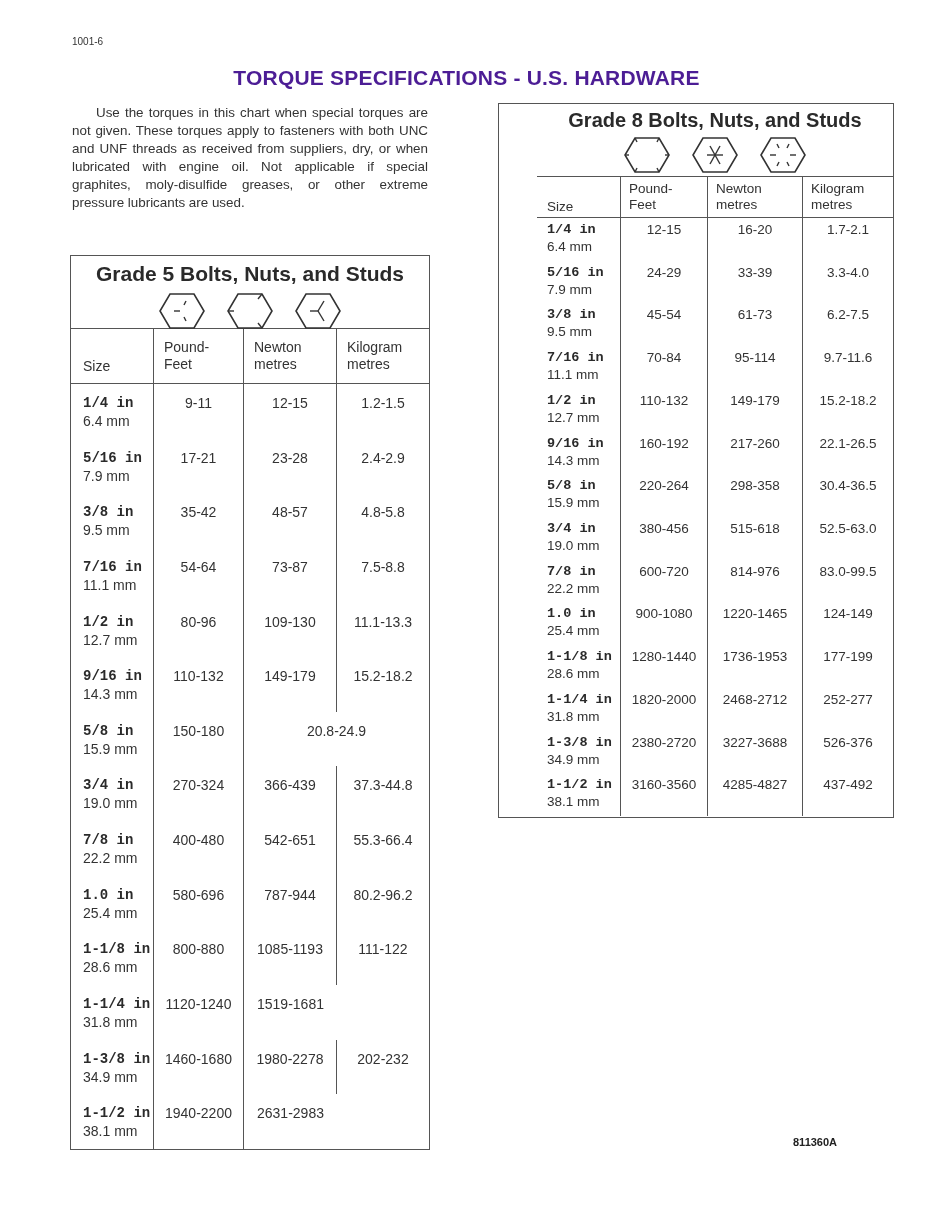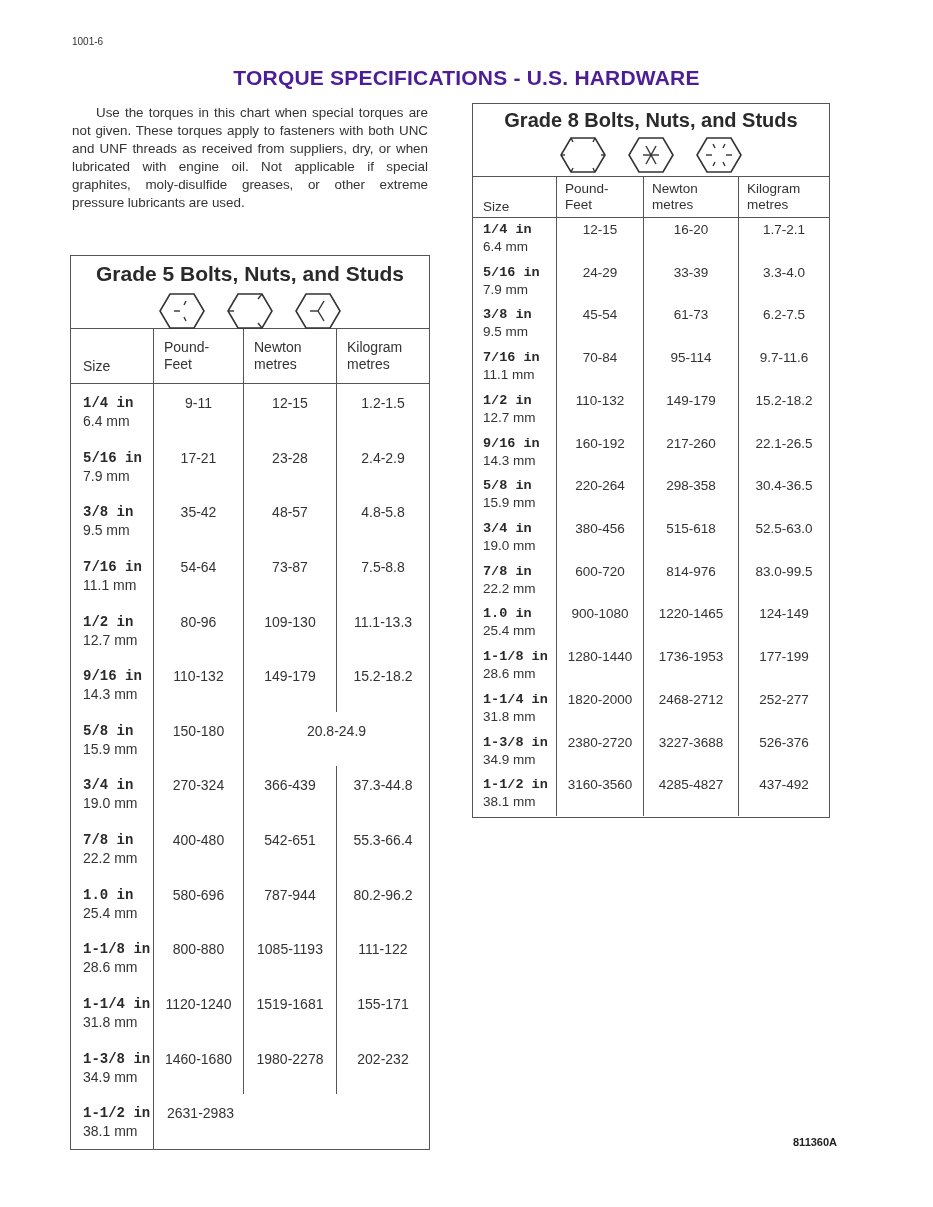--- a/index.html
+++ b/index.html
@@ -37,21 +37,21 @@
   #g5 .c-size { width:83px; padding-left:12px !important; }
   #g5 .c-pf { width:90px; }
   #g5 .c-nm { width:93px; }
   #g5 .c-kg { flex:1; }
   #g5 .body { height:765px; display:flex; flex-direction:column; }
   #g5 .row { flex:1; }
   #g5 .row > div { padding-top:10px; line-height:18px; }
   #g5 .row .c-size { padding-left:12px; }
 
   
-  #g8 { left:472px; top:103px; width:356px; height:713px; }
+  #g8 { left:498px; top:103px; width:356px; height:713px;padding-left:38px; }
   #g8 .tbl-head { height:72px; }
   #g8 .tbl-title { font-size:20px; padding-top:4px; line-height:24px; }
   #g8 .icons { margin-top:4px; }
   #g8 .colhdr { height:40px; font-size:13.5px; line-height:16px; }
   #g8 .colhdr > div { padding:4px 0 2px 8px; }
   #g8 .c-size { width:84px; padding-left:10px !important; }
   #g8 .c-pf { width:87px; }
   #g8 .c-nm { width:95px; }
   #g8 .c-kg { flex:1; }
   #g8 .body { height:598px; display:flex; flex-direction:column; }
@@ -201,36 +201,36 @@
         <div class="c-nm num">1085-1193</div>
         <div class="c-kg num">111-122</div>
       </div>
       <div class="row">
         <div class="c-size">
           <span class="in">1-1/4 in</span>
           <span class="mm">31.8 mm</span>
         </div>
         <div class="c-pf num">1120-1240</div>
         <div class="c-nm num">1519-1681</div>
-        <div class="c-kg num">155-171</div>
       </div>
       <div class="row">
         <div class="c-size">
           <span class="in">1-3/8 in</span>
           <span class="mm">34.9 mm</span>
         </div>
         <div class="c-pf num">1460-1680</div>
         <div class="c-nm num">1980-2278</div>
         <div class="c-kg num">202-232</div>
       </div>
       <div class="row">
         <div class="c-size">
           <span class="in">1-1/2 in</span>
           <span class="mm">38.1 mm</span>
         </div>
+        <div class="c-pf num">1940-2200</div>
         <div class="c-nm num">2631-2983</div>
       </div>
     </div>
 </div>
 
 <div class="tbl" id="g8">
   <div class="tbl-head">
     <div class="tbl-title">Grade 8 Bolts, Nuts, and Studs</div>
     <div class="icons">
       <span>

